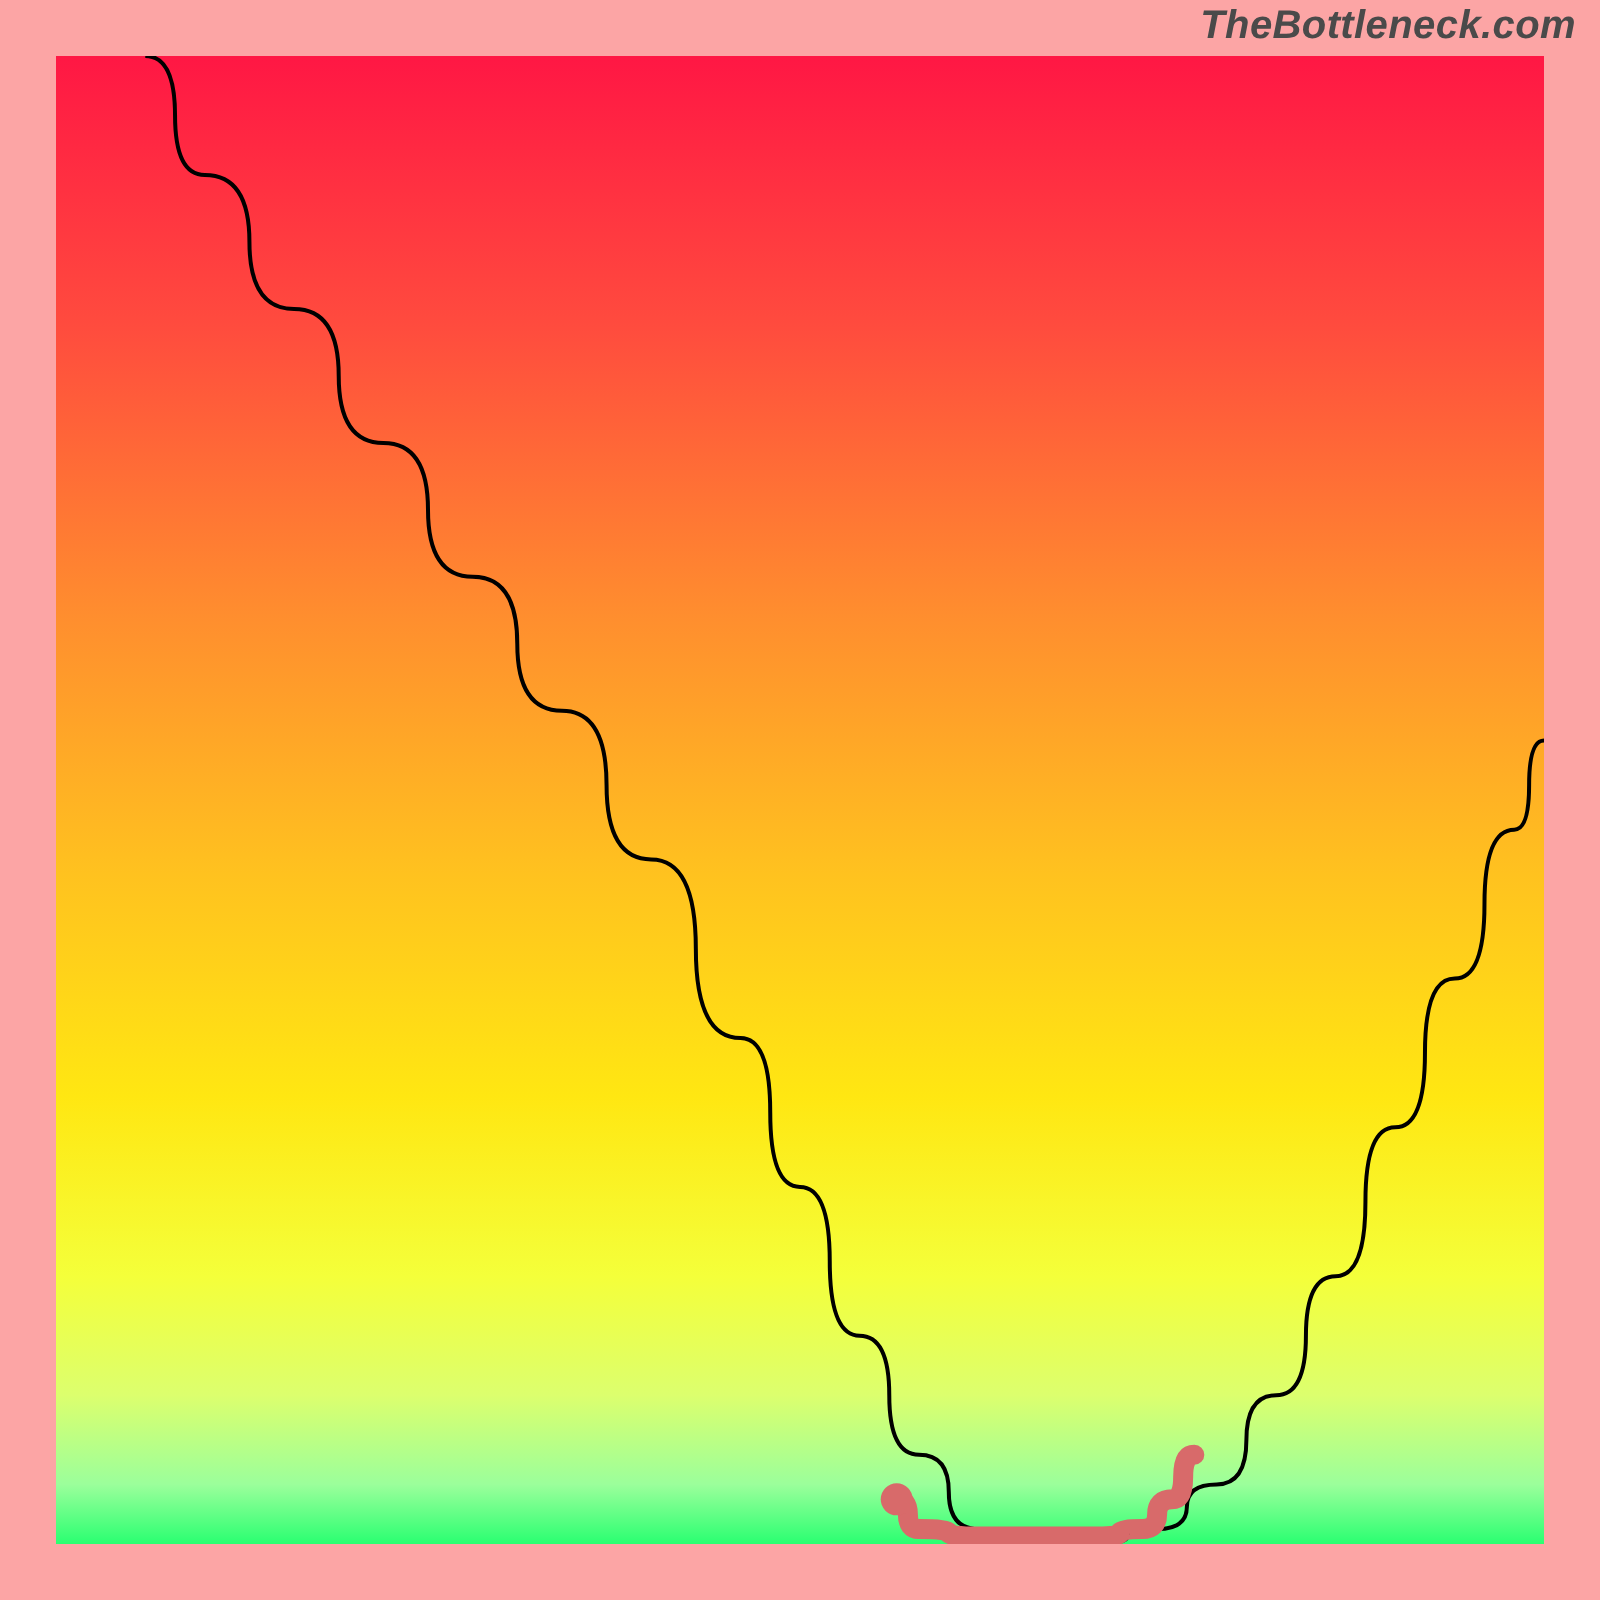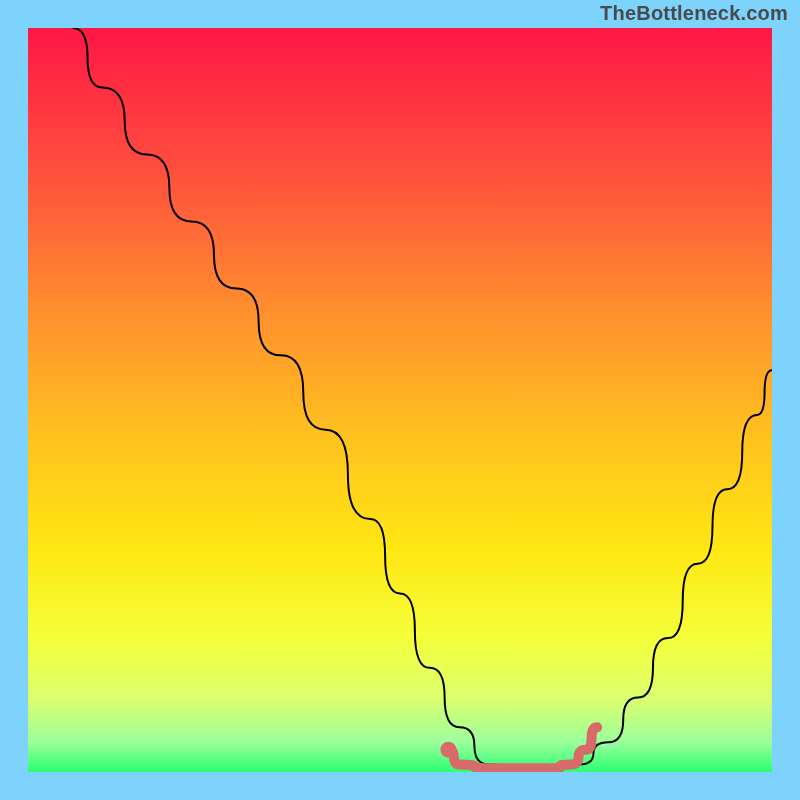--- a/index.html
+++ b/index.html
@@ -10,21 +10,22 @@
     background: #000;
     overflow: hidden;
     font-family: Arial, Helvetica, sans-serif;
   }
   .frame {
     position: absolute;
     top: 0;
     left: 0;
     width: 800px;
     height: 800px;
-    background: #7dd3fc;
+    background: #fca5a5;
+    font-style: italic;
   }
   .watermark {
     position: absolute;
     top: 2px;
     right: 12px;
     color: #4a4a4a;
     font-size: 20px;
     font-weight: 600;
     letter-spacing: 0.2px;
     z-index: 5;

